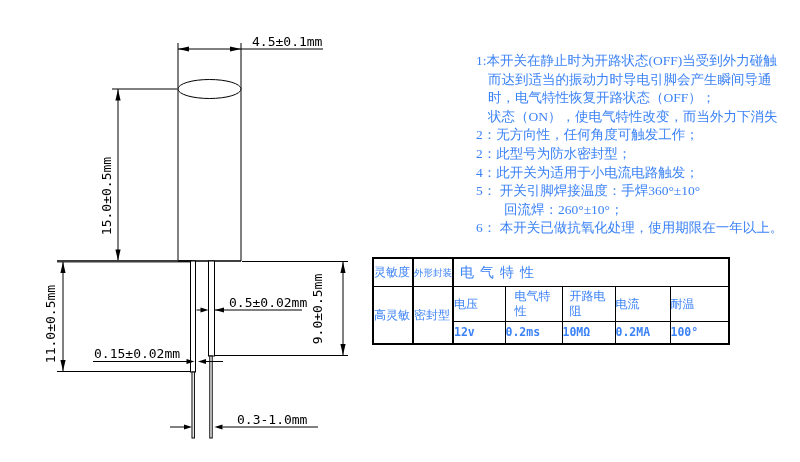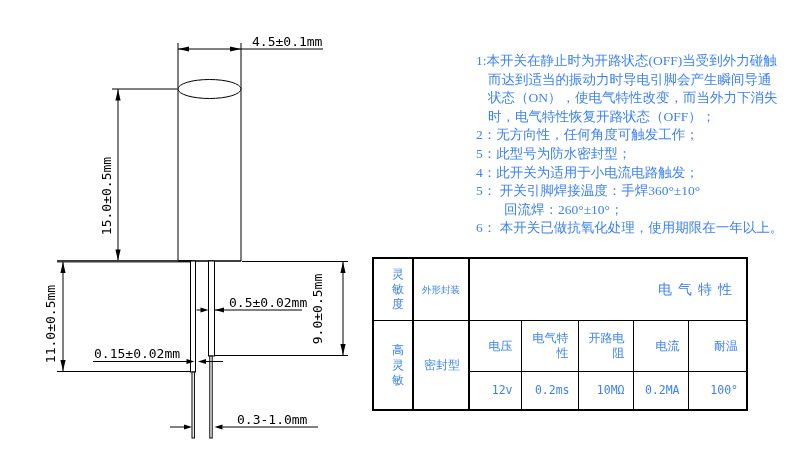--- a/index.html
+++ b/index.html
@@ -20,34 +20,34 @@
   .notes .ind1{padding-left:12px;}
   .notes .ind2{padding-left:28px;}
 
   
   .spec{
     position:absolute;left:372px;top:257px;
     border-collapse:collapse;table-layout:fixed;background:#fff;
     border:2px solid #000;
   }
   .spec td{
-    border:1px solid #000;text-align:right;vertical-align:middle;
-    padding:8px;font-family:"DejaVu Serif", serif;font-size:12px;line-height:1.25;
+    border:1px solid #000;text-align:left;vertical-align:middle;
+    padding:0;font-family:"DejaVu Serif", serif;font-size:12px;line-height:1.25;
     overflow:hidden;
   }
   .spec td.hv-r{border-right:2px solid #000;}
   .spec .small{font-size:9.5px;white-space:nowrap;margin-left:25px;}
   .spec .big{
     font-size:14px;font-weight:normal;letter-spacing:6px;text-indent:6px;
   }
   .spec .mono{font-family:"DejaVu Sans Mono", monospace;font-size:11.5px;}
   .spec .wrap3{width:38px;margin:0 auto;word-break:break-all;}
   .r1 td{height:27px;}
   .r2 td{height:34px;}
-  .r3 td{height:21px;}
+  .r3 td{height:21px;font-weight:bold;}
 </style>
 </head>
 <body>
 
 <div class="stage">
 
   <svg width="800" height="462" viewBox="0 0 800 462" style="position:absolute;left:0;top:0;" stroke-linecap="butt">
 
     <line x1="178" y1="43" x2="178" y2="261" stroke="#000" stroke-width="1"></line>
     <line x1="241" y1="43" x2="241" y2="261" stroke="#000" stroke-width="1"></line>
@@ -115,24 +115,24 @@
       <polygon points="192,427 184,424.6 184,429.4" fill="#000"></polygon>
       <polygon points="214.5,427 222.5,424.6 222.5,429.4" fill="#000"></polygon>
       <line x1="222.5" y1="427" x2="318" y2="427" stroke="#000" stroke-width="1"></line>
       <text class="dim" x="237" y="423.5">0.3-1.0mm</text>
     </g>
   </svg>
 
   <div class="notes">
     <div>1:本开关在静止时为开路状态(OFF)当受到外力碰触</div>
     <div class="ind1">而达到适当的振动力时导电引脚会产生瞬间导通</div>
+    <div class="ind1">时，电气特性恢复开路状态（OFF）；</div>
     <div class="ind1">状态（ON），使电气特性改变，而当外力下消失</div>
-    <div class="ind1">时，电气特性恢复开路状态（OFF）；</div>
     <div>2：无方向性，任何角度可触发工作；</div>
-    <div>5：此型号为防水密封型；</div>
+    <div>2：此型号为防水密封型；</div>
     <div>4：此开关为适用于小电流电路触发；</div>
     <div>5：  开关引脚焊接温度：手焊360°±10°</div>
     <div class="ind2">回流焊：260°±10°；</div>
     <div>6：  本开关已做抗氧化处理，使用期限在一年以上。</div>
   </div>
 
   <table class="spec">
     <colgroup>
       <col style="width:40px">
         <col style="width:40px">

